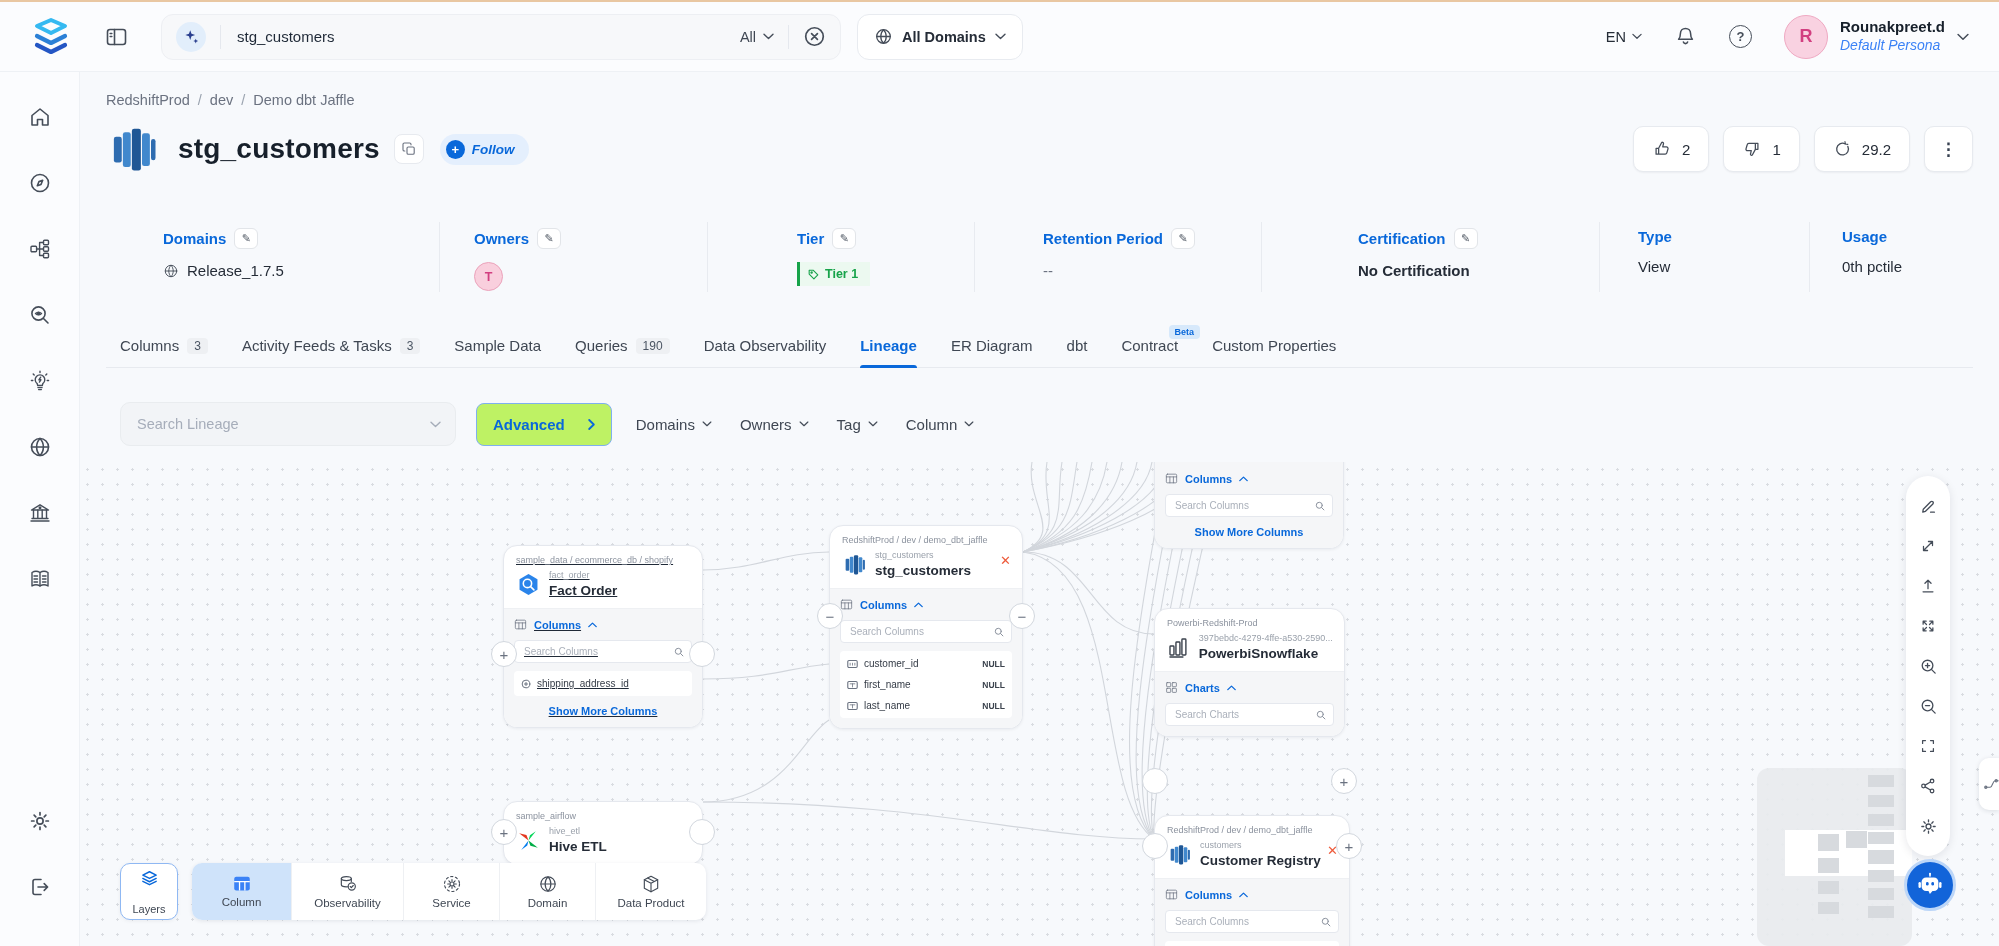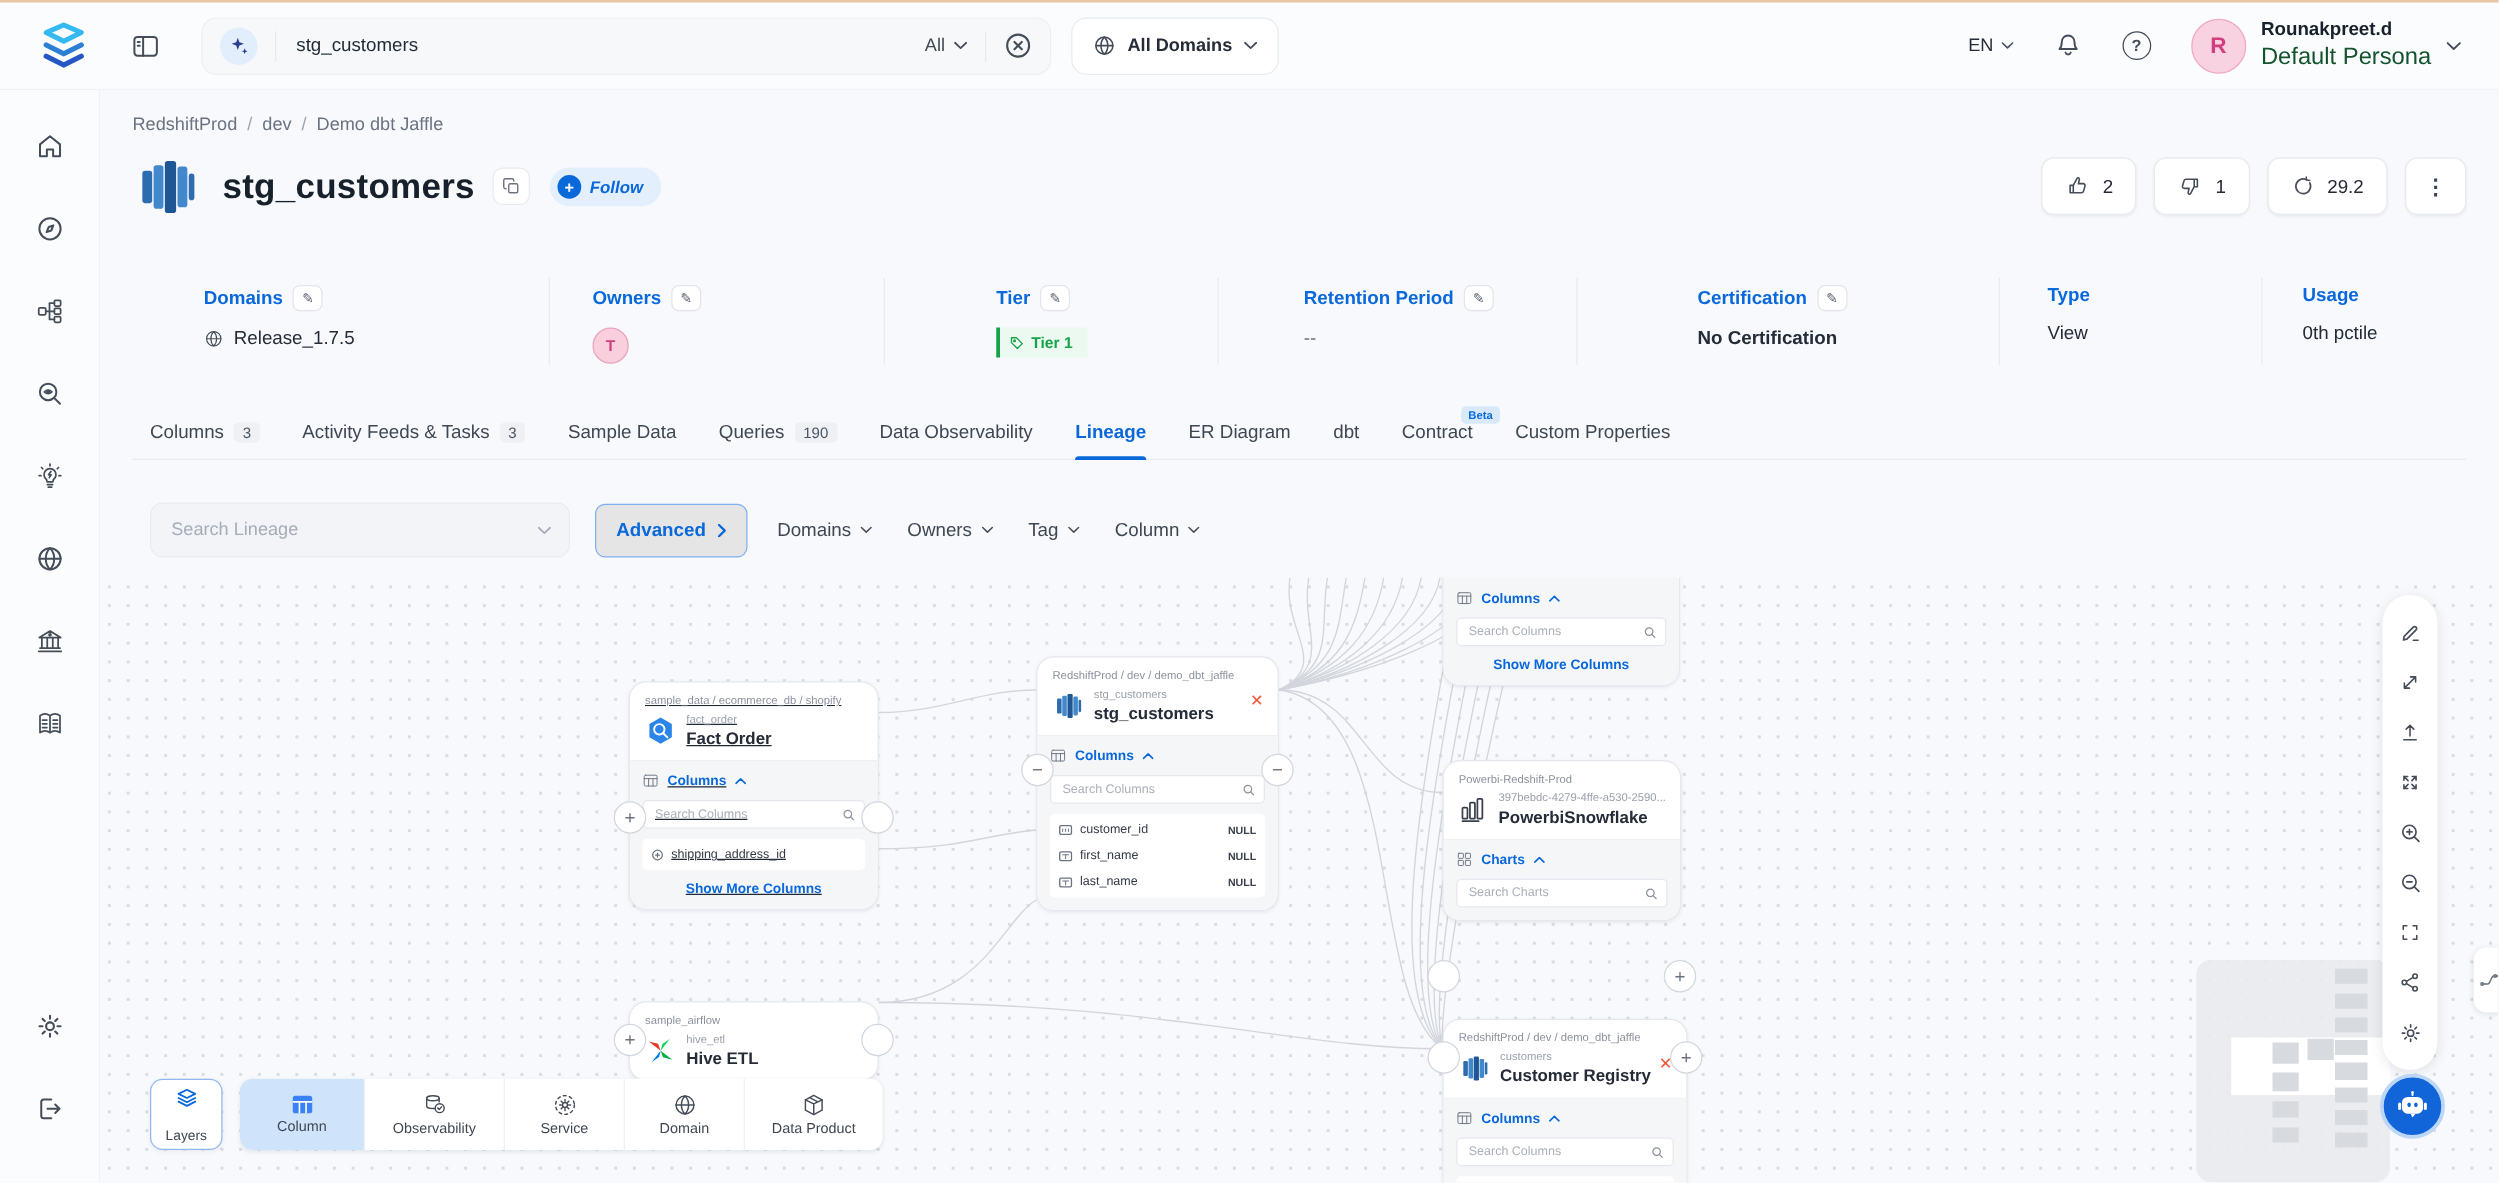--- a/index.html
+++ b/index.html
@@ -30,21 +30,21 @@
   .domains-btn { margin-left:16px; height:46px; background:#fff; border:1px solid #e8ebf0; border-radius:12px;
     display:flex; align-items:center; gap:9px; padding:0 16px; font-size:14.5px; font-weight:600; color:#252c37; cursor:pointer; }
   .top-right { margin-left:auto; display:flex; align-items:center; gap:32px; }
   .lang { display:flex; align-items:center; gap:6px; font-size:14.5px; color:#252c37; }
   .help-circle { width:23px; height:23px; border:1.6px solid #454d59; border-radius:50%;
     display:flex; align-items:center; justify-content:center; font-size:13px; color:#454d59; font-weight:600; }
   .userbox { display:flex; align-items:center; gap:12px; }
   .avatar { width:44px; height:44px; border-radius:50%; background:#f9d2e1; border:1px solid #efa9c2;
     color:#d23f80; font-size:18px; font-weight:700; display:flex; align-items:center; justify-content:center; }
   .uname { font-size:15px; font-weight:700; color:#17202b; line-height:1.25; }
-  .upersona { font-size:19px; color:#14532d; line-height:1.25; }
+  .upersona { font-size:14px; color:#3b82f6; line-height:1.25;font-style:italic; }
 
   
   .sidenav { position:absolute; left:0; top:72px; bottom:0; width:80px; background:#fbfcfe;
     border-right:1px solid #eef1f5; display:flex; flex-direction:column; align-items:center; padding:22px 0 16px; z-index:40; }
   .snav-icon { width:46px; height:46px; display:flex; align-items:center; justify-content:center; margin-bottom:20px; cursor:pointer; border-radius:10px; }
   .snav-bottom { margin-top:auto; display:flex; flex-direction:column; align-items:center; }
 
   
   .main { position:absolute; left:80px; top:72px; right:0; bottom:0; }
   .breadcrumb { margin:20px 0 0 26px; font-size:14.5px; color:#6b7280; }
@@ -86,22 +86,22 @@
   .tab.active::after { content:""; position:absolute; left:0; right:0; bottom:-1px; height:3px; background:#0968da; border-radius:3px 3px 0 0; }
   .beta-badge { position:absolute; top:-12px; right:-22px; background:#d7e9fb; color:#0968da; font-size:9px; font-weight:700;
     padding:2px 6px; border-radius:4px; }
 
   
   .ltoolbar { margin:34px 0 0 40px; display:flex; align-items:center; gap:20px; }
   .lsearch { width:336px; height:44px; background:#f2f4f7; border:1px solid #e9ecef; border-radius:10px;
     display:flex; align-items:center; padding:0 14px; }
   .lsearch input { border:none; outline:none; background:transparent; flex:1; font-size:14.5px; color:#3f4753; font-family:inherit; }
   .lsearch input::placeholder { color:#a6adba; }
-  .adv-btn { height:43px; border:1px solid #7fb0ef; border-radius:8px; background:#e5e5e5; color:#0968da; font-size:15px;
-    font-weight:600; display:flex; align-items:center; gap:9px; padding:0 16px; cursor:pointer; }
+  .adv-btn { height:43px; border:1px solid #7fb0ef; border-radius:8px; background:#bef264; color:#0968da; font-size:15px;
+    font-weight:600; display:flex; align-items:center; gap:23px; padding:0 16px; cursor:pointer; }
   .lfilters { display:flex; align-items:center; gap:28px; margin-left:4px; }
   .lfilter { display:flex; align-items:center; gap:7px; font-size:15px; color:#3f4753; cursor:pointer; }
 
   
   .canvas { position:absolute; left:0; right:0; top:390px; bottom:0; overflow:hidden;
     background-image:radial-gradient(#d9dce1 1.25px, transparent 1.35px); background-size:15px 15px; }
   .edges { position:absolute; left:0; top:0; }
   .edges path { stroke:#d2d6dc; stroke-width:1.1; fill:none; }
 
   .node { position:absolute; background:#fff; border:1px solid #e5e8ee; border-radius:14px;

